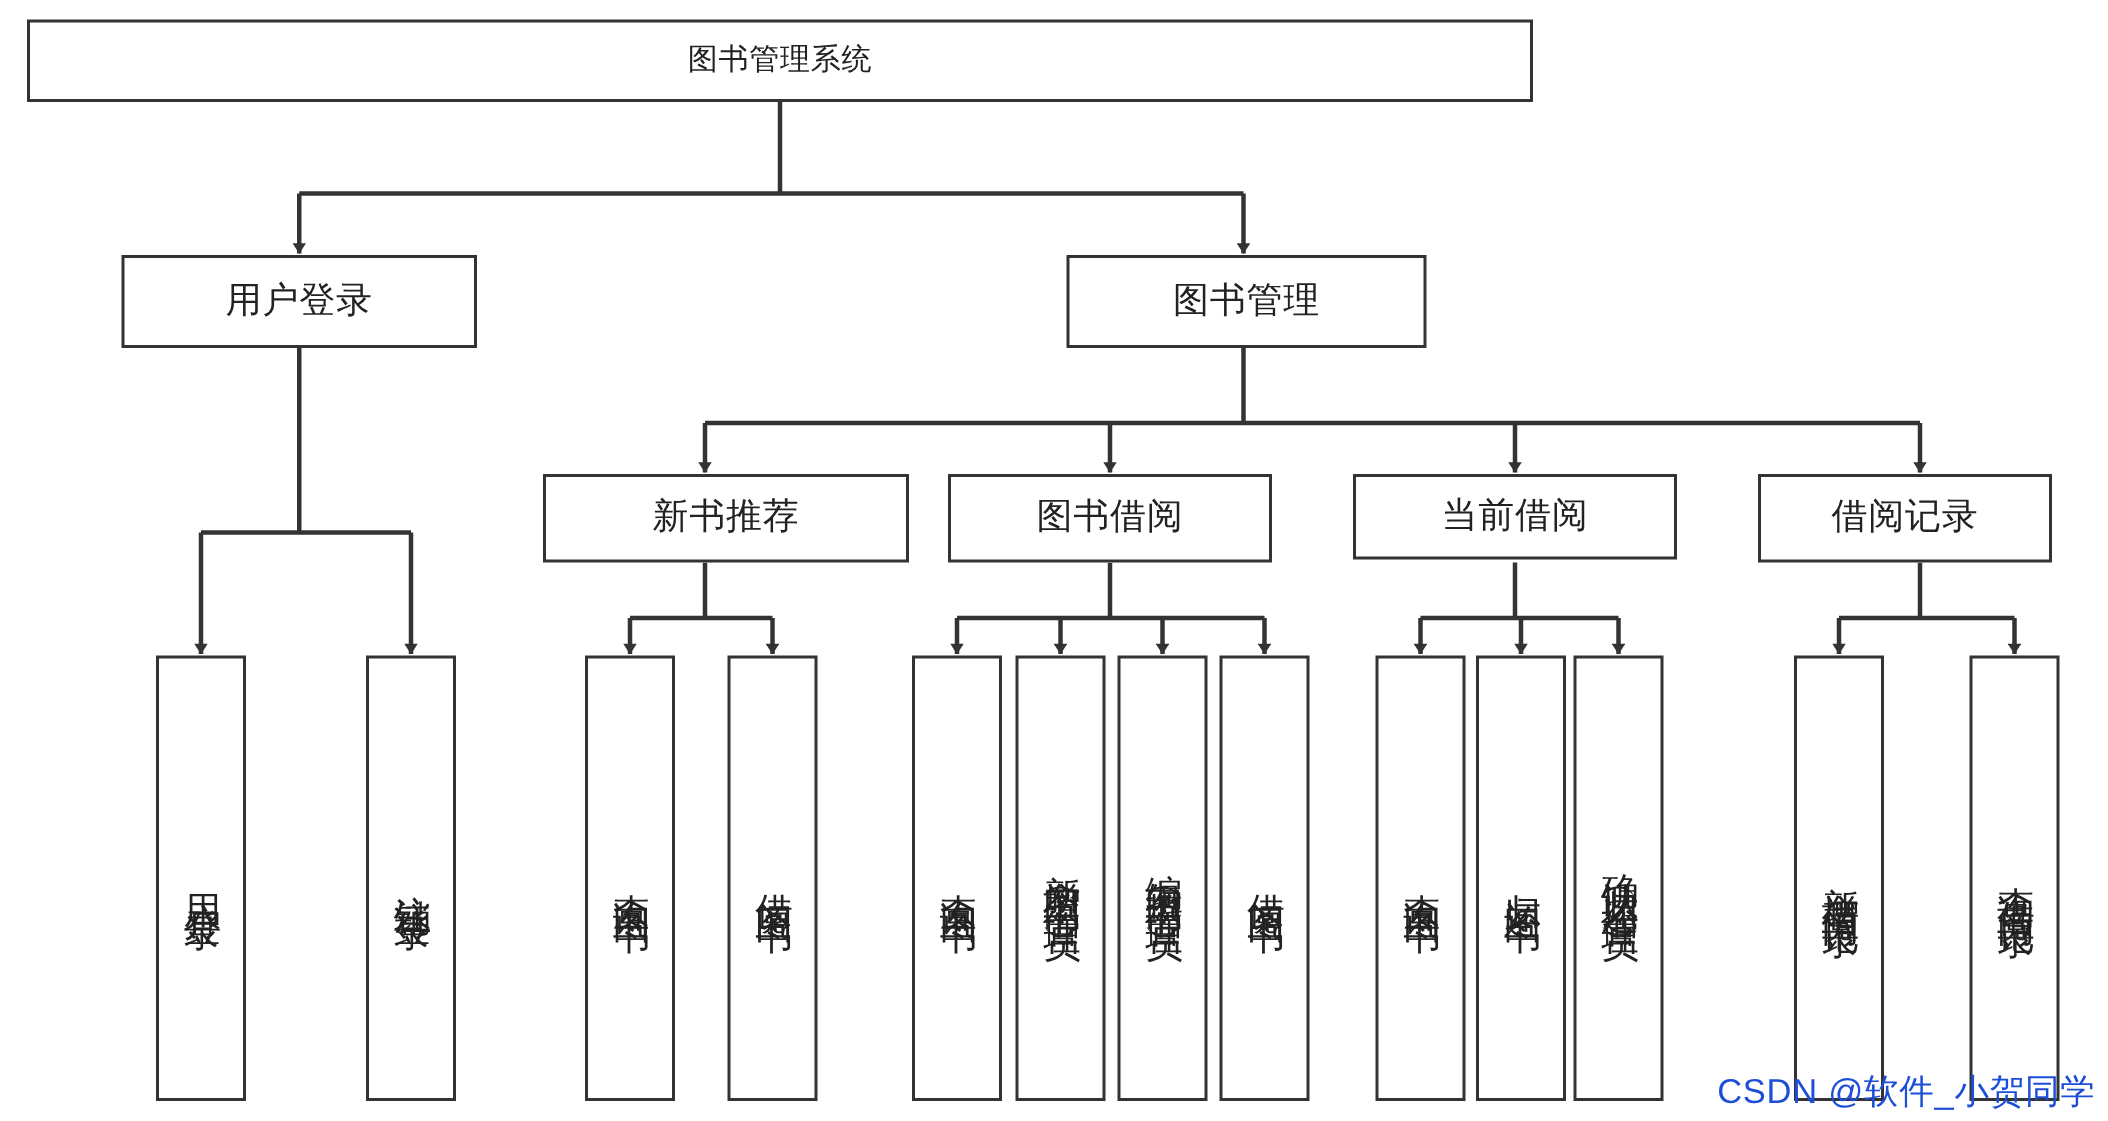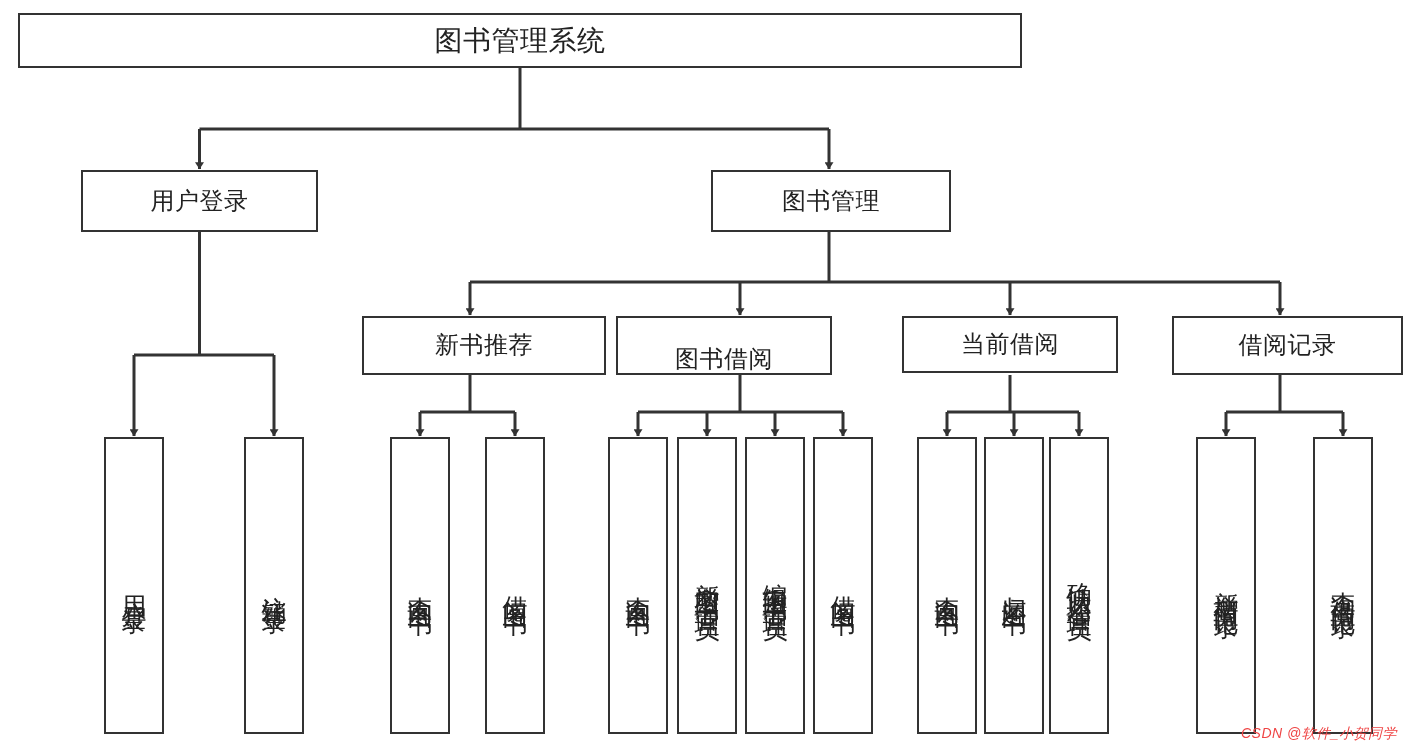--- a/index.html
+++ b/index.html
@@ -42,45 +42,44 @@
     text-align: center;
     white-space: pre;
     line-height: 1.18;
     letter-spacing: 0.5px;
   }
   
   .node.horiz .node-label {
     font-size: 24px;
   }
   .node.root .node-label {
-    font-size: 28px;
+    font-size: 20px;
   }
   
   .node.vert {
     align-items: center;
     justify-content: center;
   }
   .node.vert .node-label {
     writing-mode: vertical-rl;
     text-orientation: upright;
     font-size: 25px;
     line-height: 1.0;
     letter-spacing: 5px;
     text-align: center;
   }
   #watermark {
     position: absolute;
     right: 8px;
     bottom: 4px;
-    font-size: 14px;
-    color: #ef4444;
+    font-size: 23px;
+    color: #1d4ed8;
     white-space: nowrap;
     z-index: 5;
     letter-spacing: 0.5px;
-    font-style: italic;
   }
 </style>
 </head>
 <body>
 
 <div id="diagram-canvas">
 
   <svg id="edge-layer" viewBox="0 0 1405 747" xmlns="http://www.w3.org/2000/svg">
     <defs>
       <marker id="arrowhead" markerWidth="9" markerHeight="9" refX="7.4" refY="4.5" orient="auto" markerUnits="userSpaceOnUse">
@@ -130,27 +129,27 @@
       </div>
       <div class="node horiz" style="left: 81px; top: 170px; width: 237px; height: 62px;">
         <span class="node-label">用户登录</span>
       </div>
       <div class="node horiz" style="left: 711px; top: 170px; width: 240px; height: 62px;">
         <span class="node-label">图书管理</span>
       </div>
       <div class="node horiz" style="left: 362px; top: 316px; width: 244px; height: 59px;">
         <span class="node-label">新书推荐</span>
       </div>
-      <div class="node horiz" style="left: 616px; top: 316px; width: 216px; height: 59px; align-items: flex-end;">
+      <div class="node horiz" style="left: 632px; top: 316px; width: 216px; height: 59px;">
         <span class="node-label">图书借阅</span>
       </div>
       <div class="node horiz" style="left: 902px; top: 316px; width: 216px; height: 57px;">
         <span class="node-label">当前借阅</span>
       </div>
-      <div class="node horiz" style="left: 1172px; top: 316px; width: 231px; height: 59px;">
+      <div class="node horiz" style="left: 1172px; top: 316px; width: 196px; height: 59px;">
         <span class="node-label">借阅记录</span>
       </div>
       <div class="node vert" style="left: 104px; top: 437px; width: 60px; height: 297px;">
         <span class="node-label">用户登录</span>
       </div>
       <div class="node vert" style="left: 244px; top: 437px; width: 60px; height: 297px;">
         <span class="node-label">注销登录</span>
       </div>
       <div class="node vert" style="left: 390px; top: 437px; width: 60px; height: 297px;">
         <span class="node-label">查询图书</span>

